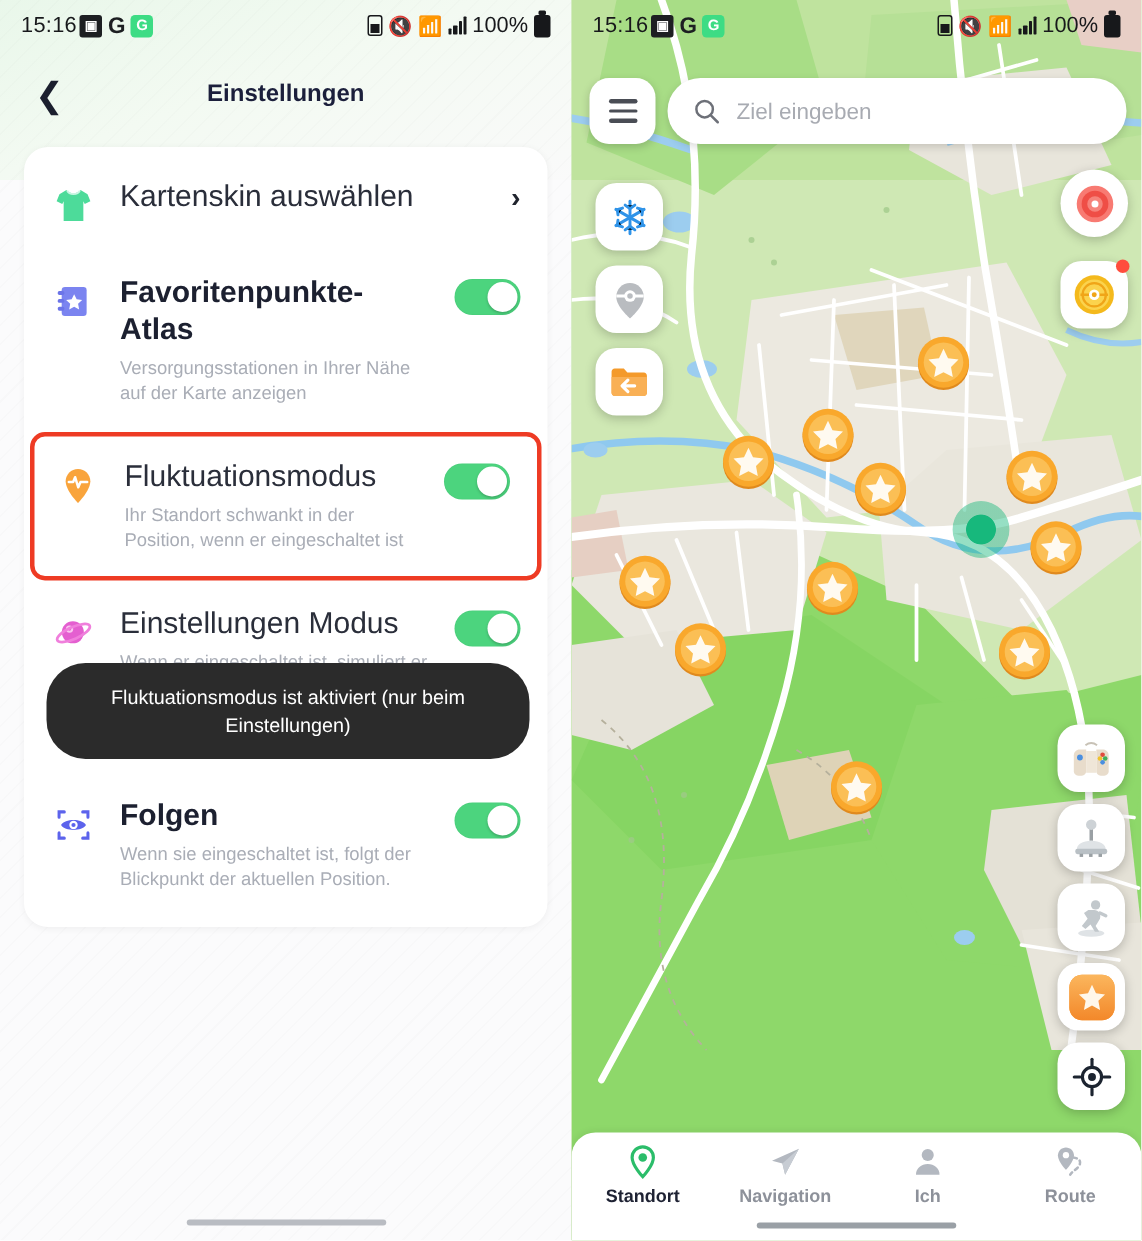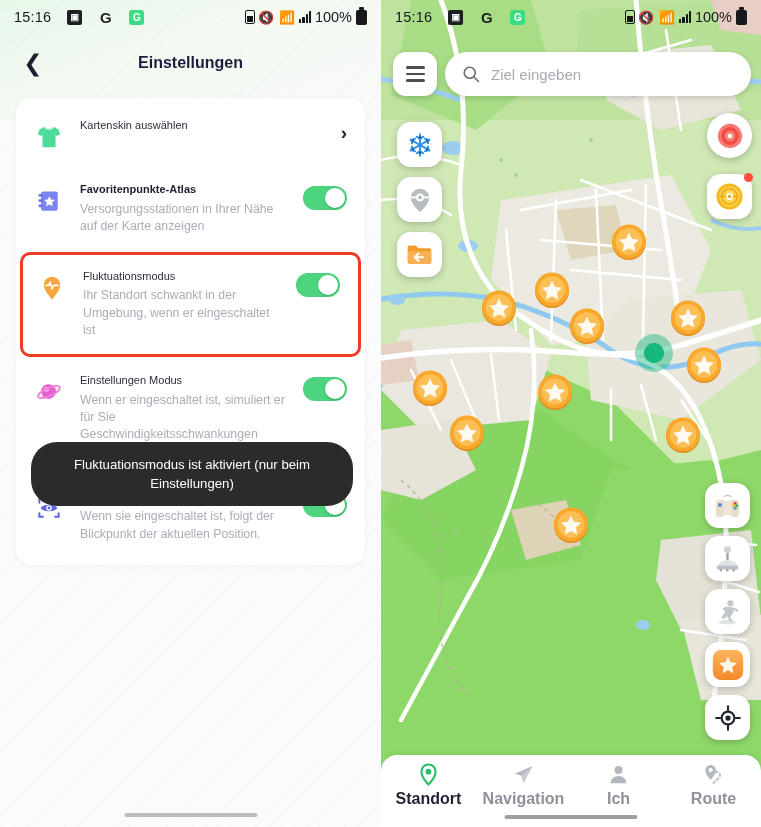--- a/index.html
+++ b/index.html
@@ -26,21 +26,21 @@
     position: absolute; inset: 0;
     background-image: repeating-linear-gradient(135deg, rgba(0,0,0,0.012) 0 1px, transparent 1px 9px);
     pointer-events: none;
   }
 
   .statusbar {
     position: relative;
     height: 34px; display: flex; align-items: center;
     padding: 0 14px; font-size: 14.5px; color: #17181b; font-weight: 500;
   }
-  .sb-left { display: flex; align-items: center; gap: 16px; }
+  .sb-left { display: flex; align-items: center; gap: 2px; }
   .sb-right { margin-left: auto; display: flex; align-items: center; gap: 4px; }
   .sb-time { letter-spacing: .2px; }
   .ic-img, .ic-g, .ic-gg {
     display: inline-flex; align-items: center; justify-content: center;
     width: 15px; height: 15px; font-size: 11px; font-weight: 700;
   }
   .ic-img { background: #1d1f22; color: #fff; border-radius: 2px; font-size: 9px; }
   .ic-g { color: #1d1f22; font-size: 15px; font-weight: 700; }
   .ic-gg { background: #3ddc84; color: #fff; border-radius: 3px; font-size: 10px; }
   .sb-battsm { width: 10px; height: 14px; border: 1.6px solid #17181b; border-radius: 2px; position: relative; }
@@ -73,21 +73,21 @@
     background: #fff; border-radius: 16px;
     box-shadow: 0 1px 5px rgba(0,0,0,.05);
     padding: 6px 0 8px 0;
   }
   .row {
     position: relative; display: flex; align-items: flex-start;
     padding: 14px 18px 14px 16px; gap: 14px;
   }
   .row-ico { width: 34px; min-width: 34px; height: 34px; display: flex; align-items: center; justify-content: center; margin-top: 2px; }
   .row-body { flex: 1; min-width: 0; padding-top: 1px; }
-  .row-title { font-size: 11px; color: #2a2e3a; line-height: 1.25; }
+  .row-title { font-size: 20px; color: #2a2e3a; line-height: 1.25; }
   .row-title.bold { font-weight: 700; color: #1c2030; }
   .row-sub { font-size: 12.3px; color: #a9adb6; line-height: 1.42; margin-top: 4px; }
   .row-right { display: flex; align-items: center; margin-top: 4px; }
   .chev-right { font-size: 19px; color: #20242e; font-weight: 700; }
 
   .toggle {
     width: 44px; height: 24px; border-radius: 12px; background: #4cd47e;
     position: relative; cursor: pointer; flex: none;
     box-shadow: inset 0 0 0 .5px rgba(0,0,0,.03);
   }
@@ -161,21 +161,21 @@
     z-index: 7;
   }
 
   .bottom-nav {
     position: absolute; left: 0; right: 0; bottom: 0; height: 72px;
     background: #fff; border-top-left-radius: 16px; border-top-right-radius: 16px;
     display: flex; align-items: flex-start; padding-top: 8px; z-index: 14;
     box-shadow: 0 -1px 5px rgba(0,0,0,.07);
   }
   .nav-item { flex: 1; display: flex; flex-direction: column; align-items: center; gap: 4px; cursor: pointer; }
-  .nav-label { font-size: 16px; color: #8d919a; font-weight: 600; }
+  .nav-label { font-size: 12px; color: #8d919a; font-weight: 600; }
   .nav-item.active .nav-label { color: #1e2233; font-weight: 700; }
   .home-ind-r {
     position: absolute; bottom: 8px; left: 50%; transform: translateX(-50%);
     width: 133px; height: 4.5px; background: #9aa0a6; border-radius: 3px; z-index: 16;
   }
   .statusbar.on-map { position: absolute; left:0; right:0; top:0; z-index: 13; }
 </style>
 </head>
 <body>
 
@@ -252,21 +252,21 @@
 
       <div class="row hl-row">
         <div class="row-ico">
           <svg width="28" height="28" viewBox="0 0 32 32">
             <path d="M16 3 C10.8 3 6.6 7.2 6.6 12.4 C6.6 19.5 16 29 16 29 C16 29 25.4 19.5 25.4 12.4 C25.4 7.2 21.2 3 16 3 Z" fill="#f9a43c"></path>
             <path d="M9 13 L12.3 13 L13.8 9.3 L16.2 17 L17.9 13 L23 13" fill="none" stroke="#fff" stroke-width="1.9" stroke-linecap="round" stroke-linejoin="round"></path>
           </svg>
         </div>
         <div class="row-body">
           <div class="row-title">Fluktuationsmodus</div>
-          <div class="row-sub">Ihr Standort schwankt in der Umgebung, wenn er eingeschaltet ist</div>
+          <div class="row-sub">Ihr Standort schwankt in der Position, wenn er eingeschaltet ist</div>
         </div>
         <div class="row-right">
           <div class="toggle">
               <div class="knob"></div>
             </div>
         </div>
       </div>
 
       <div class="row">
         <div class="row-ico">
@@ -296,21 +296,21 @@
                 <path d="M23 6 L27 6 L27 10"></path>
               <path d="M27 22 L27 26 L23 26"></path>
                 <path d="M9 26 L5 26 L5 22"></path>
             </g>
             <path d="M6.5 16 C9.5 11 22.5 11 25.5 16 C22.5 21 9.5 21 6.5 16 Z" fill="#5c63ec"></path>
             <circle cx="16" cy="16" r="3.2" fill="#fff"></circle>
             <circle cx="16" cy="16" r="1.6" fill="#5c63ec"></circle>
           </svg>
         </div>
         <div class="row-body">
-          <div class="row-title bold">Modus</div>
+          <div class="row-title bold">Folgen</div>
           <div class="row-sub">Wenn sie eingeschaltet ist, folgt der Blickpunkt der aktuellen Position.</div>
         </div>
         <div class="row-right">
           <div class="toggle">
               <div class="knob"></div>
             </div>
         </div>
       </div>
     </div>
 

